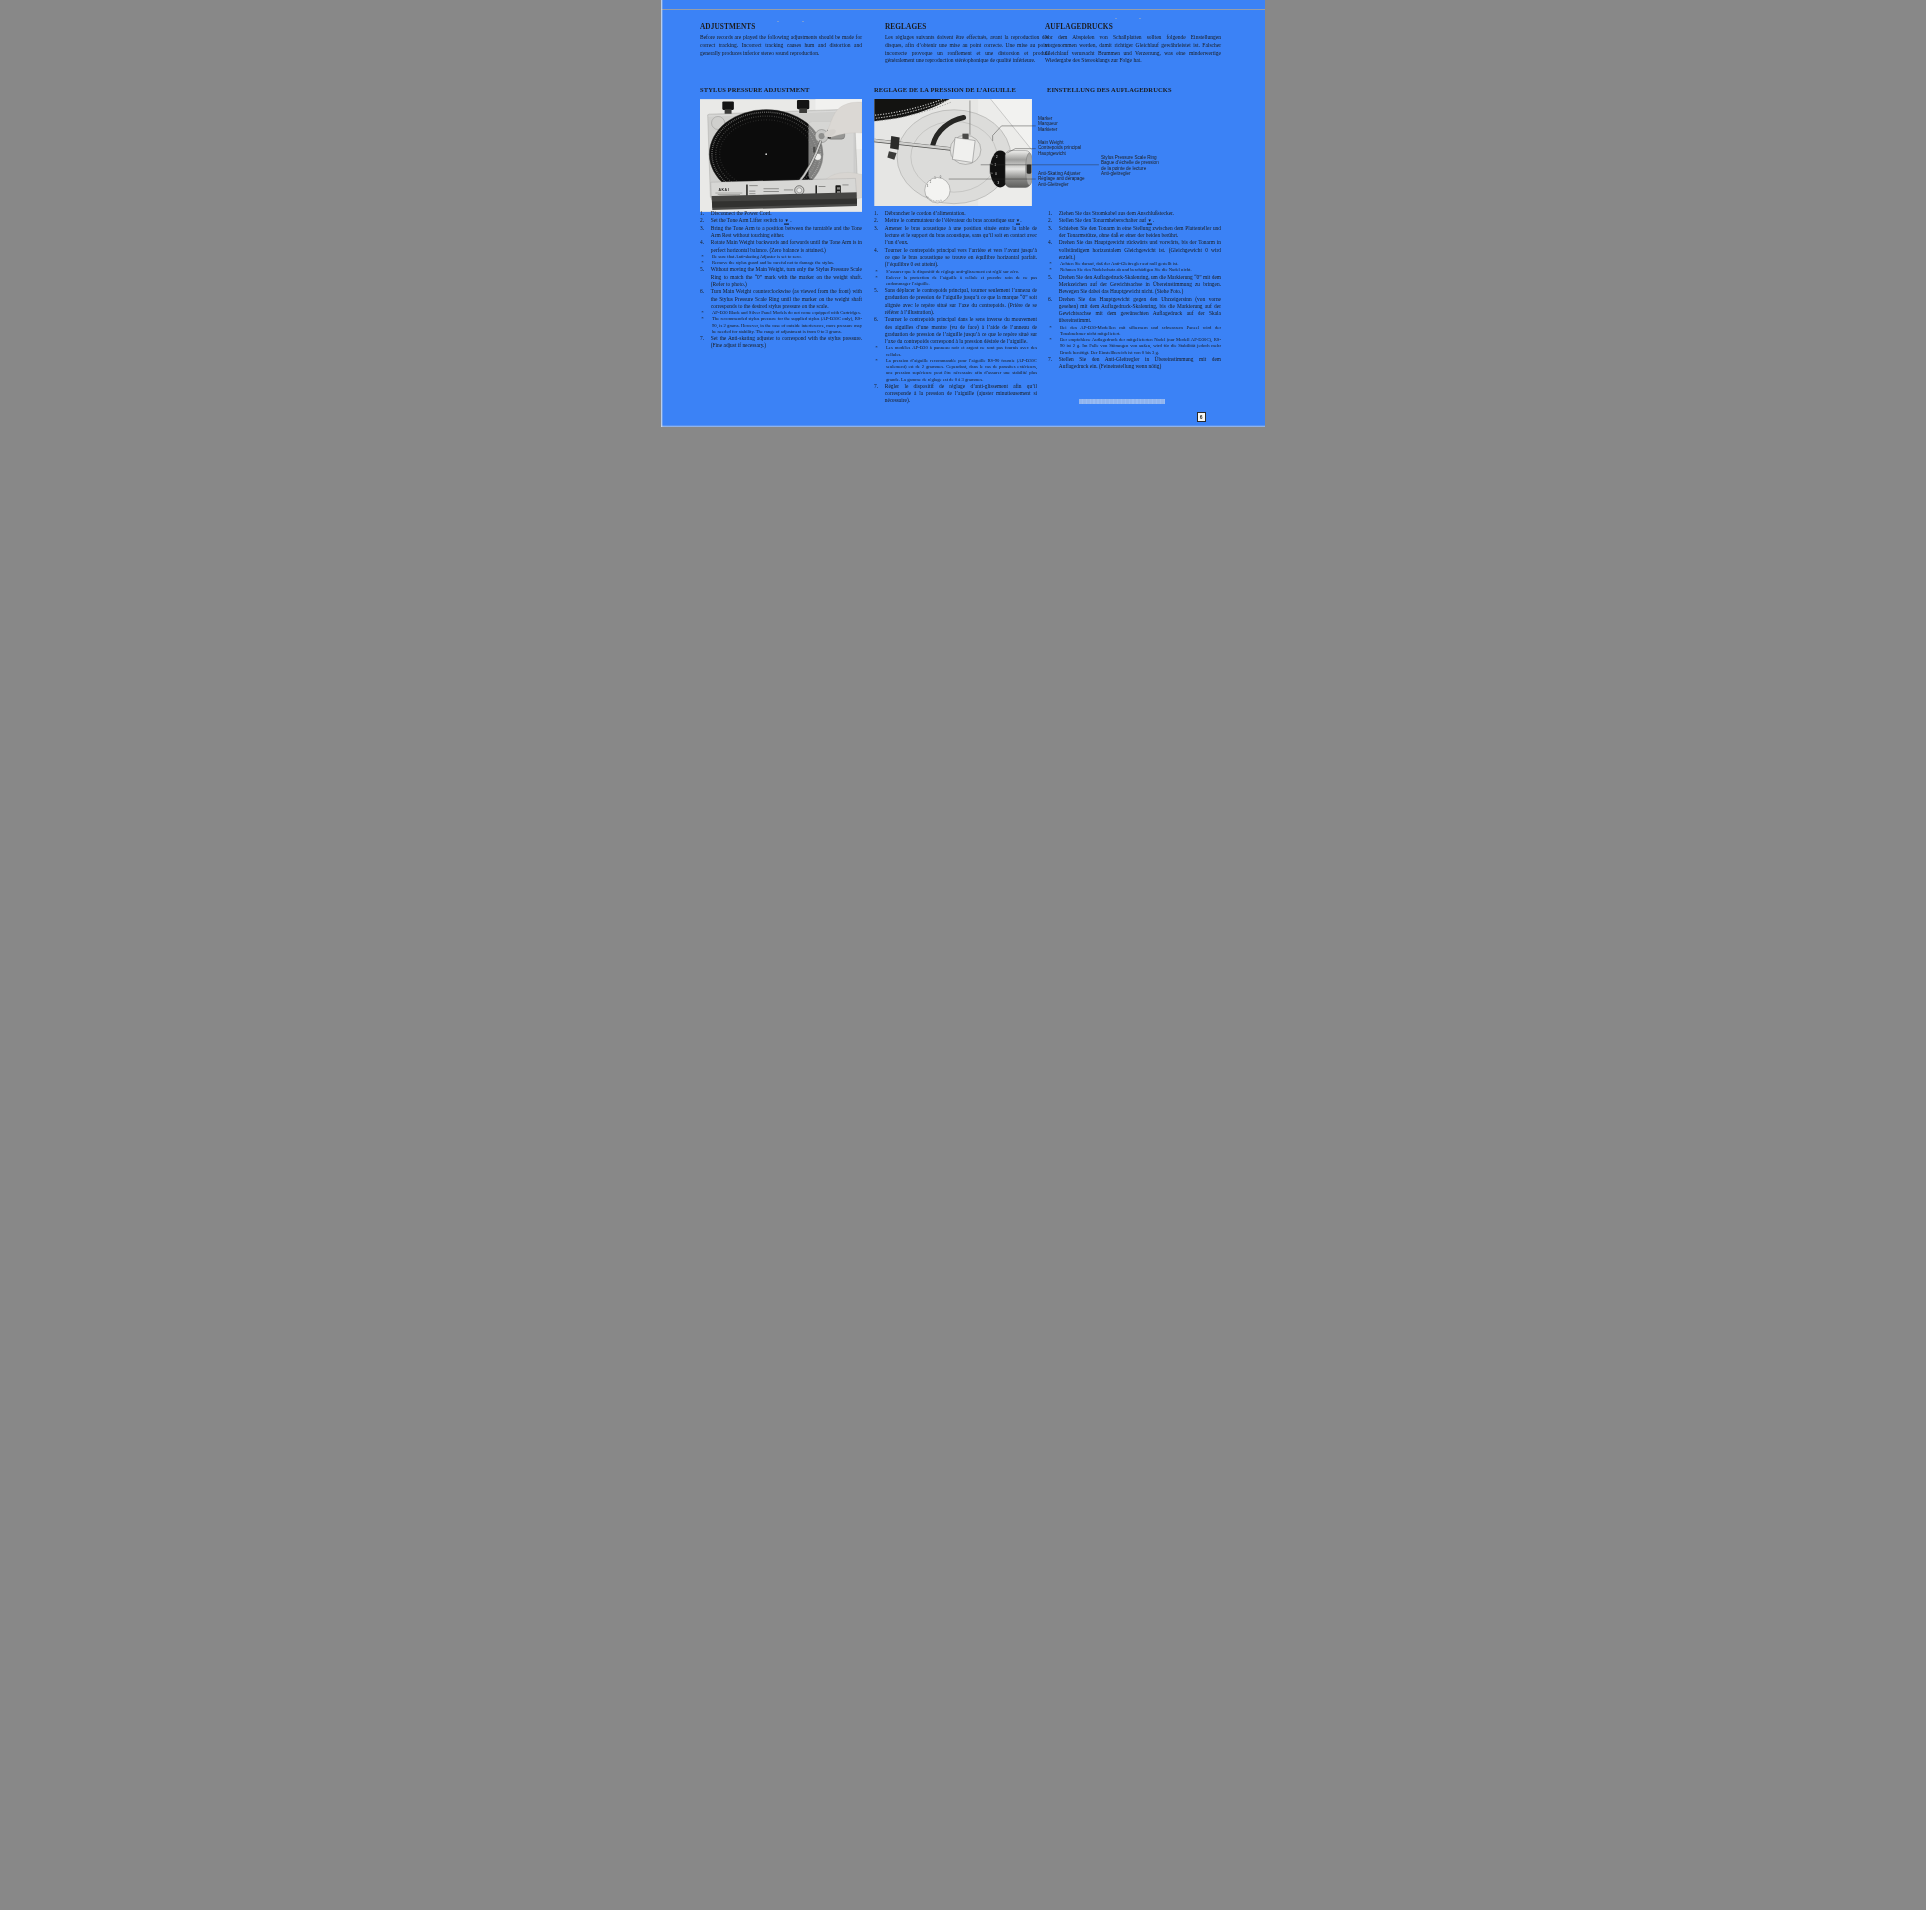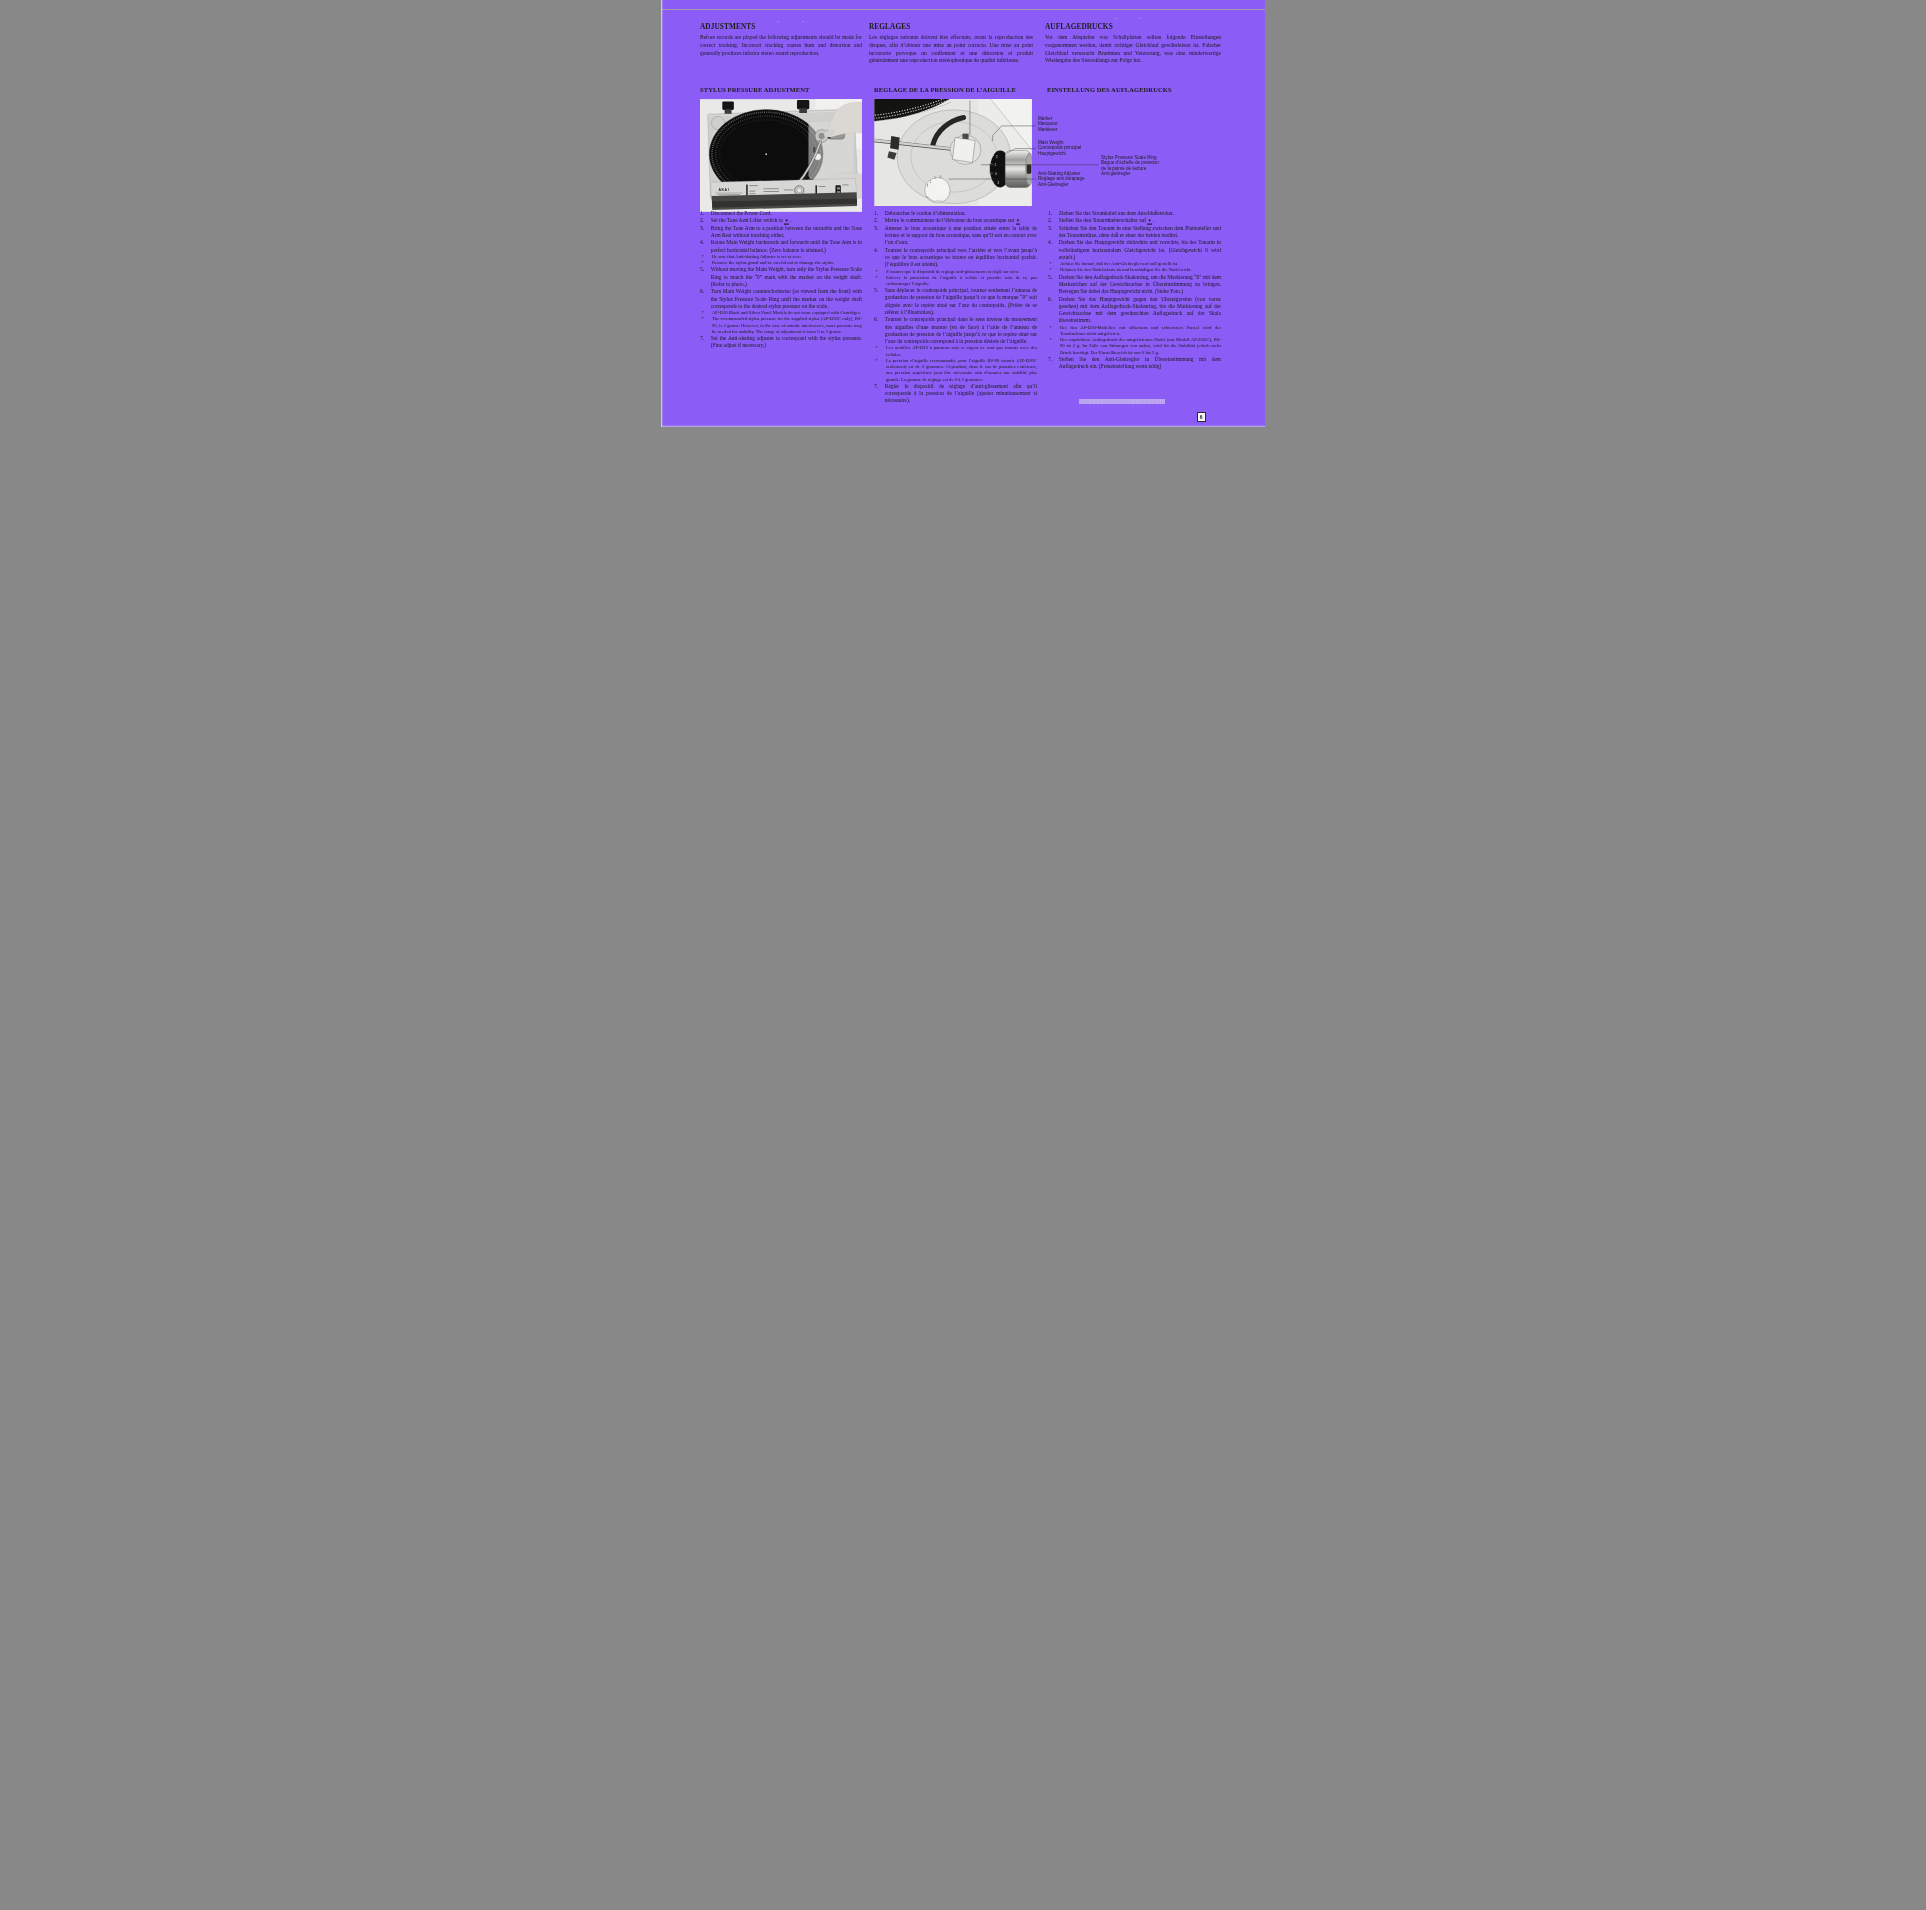--- a/index.html
+++ b/index.html
@@ -1,16 +1,16 @@
 <!DOCTYPE html>
 <html style="font-size:6.2px"><head>
 <meta charset="utf-8">
 <style>
   html,body{margin:0;padding:0;background:#888;}
-  .page{position:relative;width:604px;height:427px;background:#8b5cf6;overflow:hidden;
+  .page{position:relative;width:604px;height:427px;background:#3b82f6;overflow:hidden;
         font-family:"Liberation Serif","DejaVu Serif",serif;color:#1b1b1b;margin:0 auto;}
   
   .scan-topline{position:absolute;left:0;top:8.5px;width:604px;height:1.5px;
     background:linear-gradient(#cacac8,#9e9e9c 55%,#cecECC);filter:blur(0.2px);opacity:.9;}
   .edge-left{position:absolute;left:0;top:0;width:1.9px;height:100%;
     background:linear-gradient(to right,#e4e4e2,rgba(255,255,255,0));}
   .edge-bottom{position:absolute;left:0;bottom:0;width:100%;height:2.3px;
     background:linear-gradient(to top,#dededc,rgba(255,255,255,0));opacity:.7;}
   .speck{position:absolute;background:#b9b9b7;height:0.8px;width:2.3px;opacity:.55;border-radius:0.4px;}
   .ghost{position:absolute;left:418px;top:399px;width:86px;height:5px;opacity:.5;filter:blur(0.2px);
@@ -55,21 +55,21 @@
   <div class="speck" style="left:116px;top:21px"></div>
   <div class="speck" style="left:141px;top:21px"></div>
   <div class="speck" style="left:454px;top:17.7px"></div>
   <div class="speck" style="left:478px;top:17.7px"></div>
   <div class="ghost"></div>
 
   <div class="block" style="left:39px;top:21.6px;width:162px">
     <h1 class="h1">ADJUSTMENTS</h1>
     <p class="intro">Before records are played the following adjustments should be made for correct tracking. Incorrect tracking causes hum and distortion and generally produces inferior stereo sound reproduction.</p>
   </div>
-  <div class="block" style="left:208px;top:21.6px;width:164px">
+  <div class="block" style="left:224px;top:21.6px;width:164px">
     <h1 class="h1">REGLAGES</h1>
     <p class="intro">Les réglages suivants doivent être effectués, avant la reproduction des disques, afin d’obtenir une mise au point correcte. Une mise au point incorrecte provoque un ronflement et une distorsion et produit généralement une reproduction stéréophonique de qualité inférieure.</p>
   </div>
   <div class="block" style="left:384px;top:21.6px;width:176px">
     <h1 class="h1">AUFLAGEDRUCKS</h1>
     <p class="intro">Vor dem Abspielen von Schallplatten sollten folgende Einstellungen vorgenommen werden, damit richtiger Gleichlauf gewährleistet ist. Falscher Gleichlauf verursacht Brummen und Verzerrung, was eine minderwertige Wiedergabe des Stereoklangs zur Folge hat.</p>
   </div>
 
   <div class="block h2" style="left:39px;top:86px">STYLUS PRESSURE ADJUSTMENT</div>
   <div class="block h2" style="left:213px;top:86px">REGLAGE DE LA PRESSION DE L’AIGUILLE</div>

